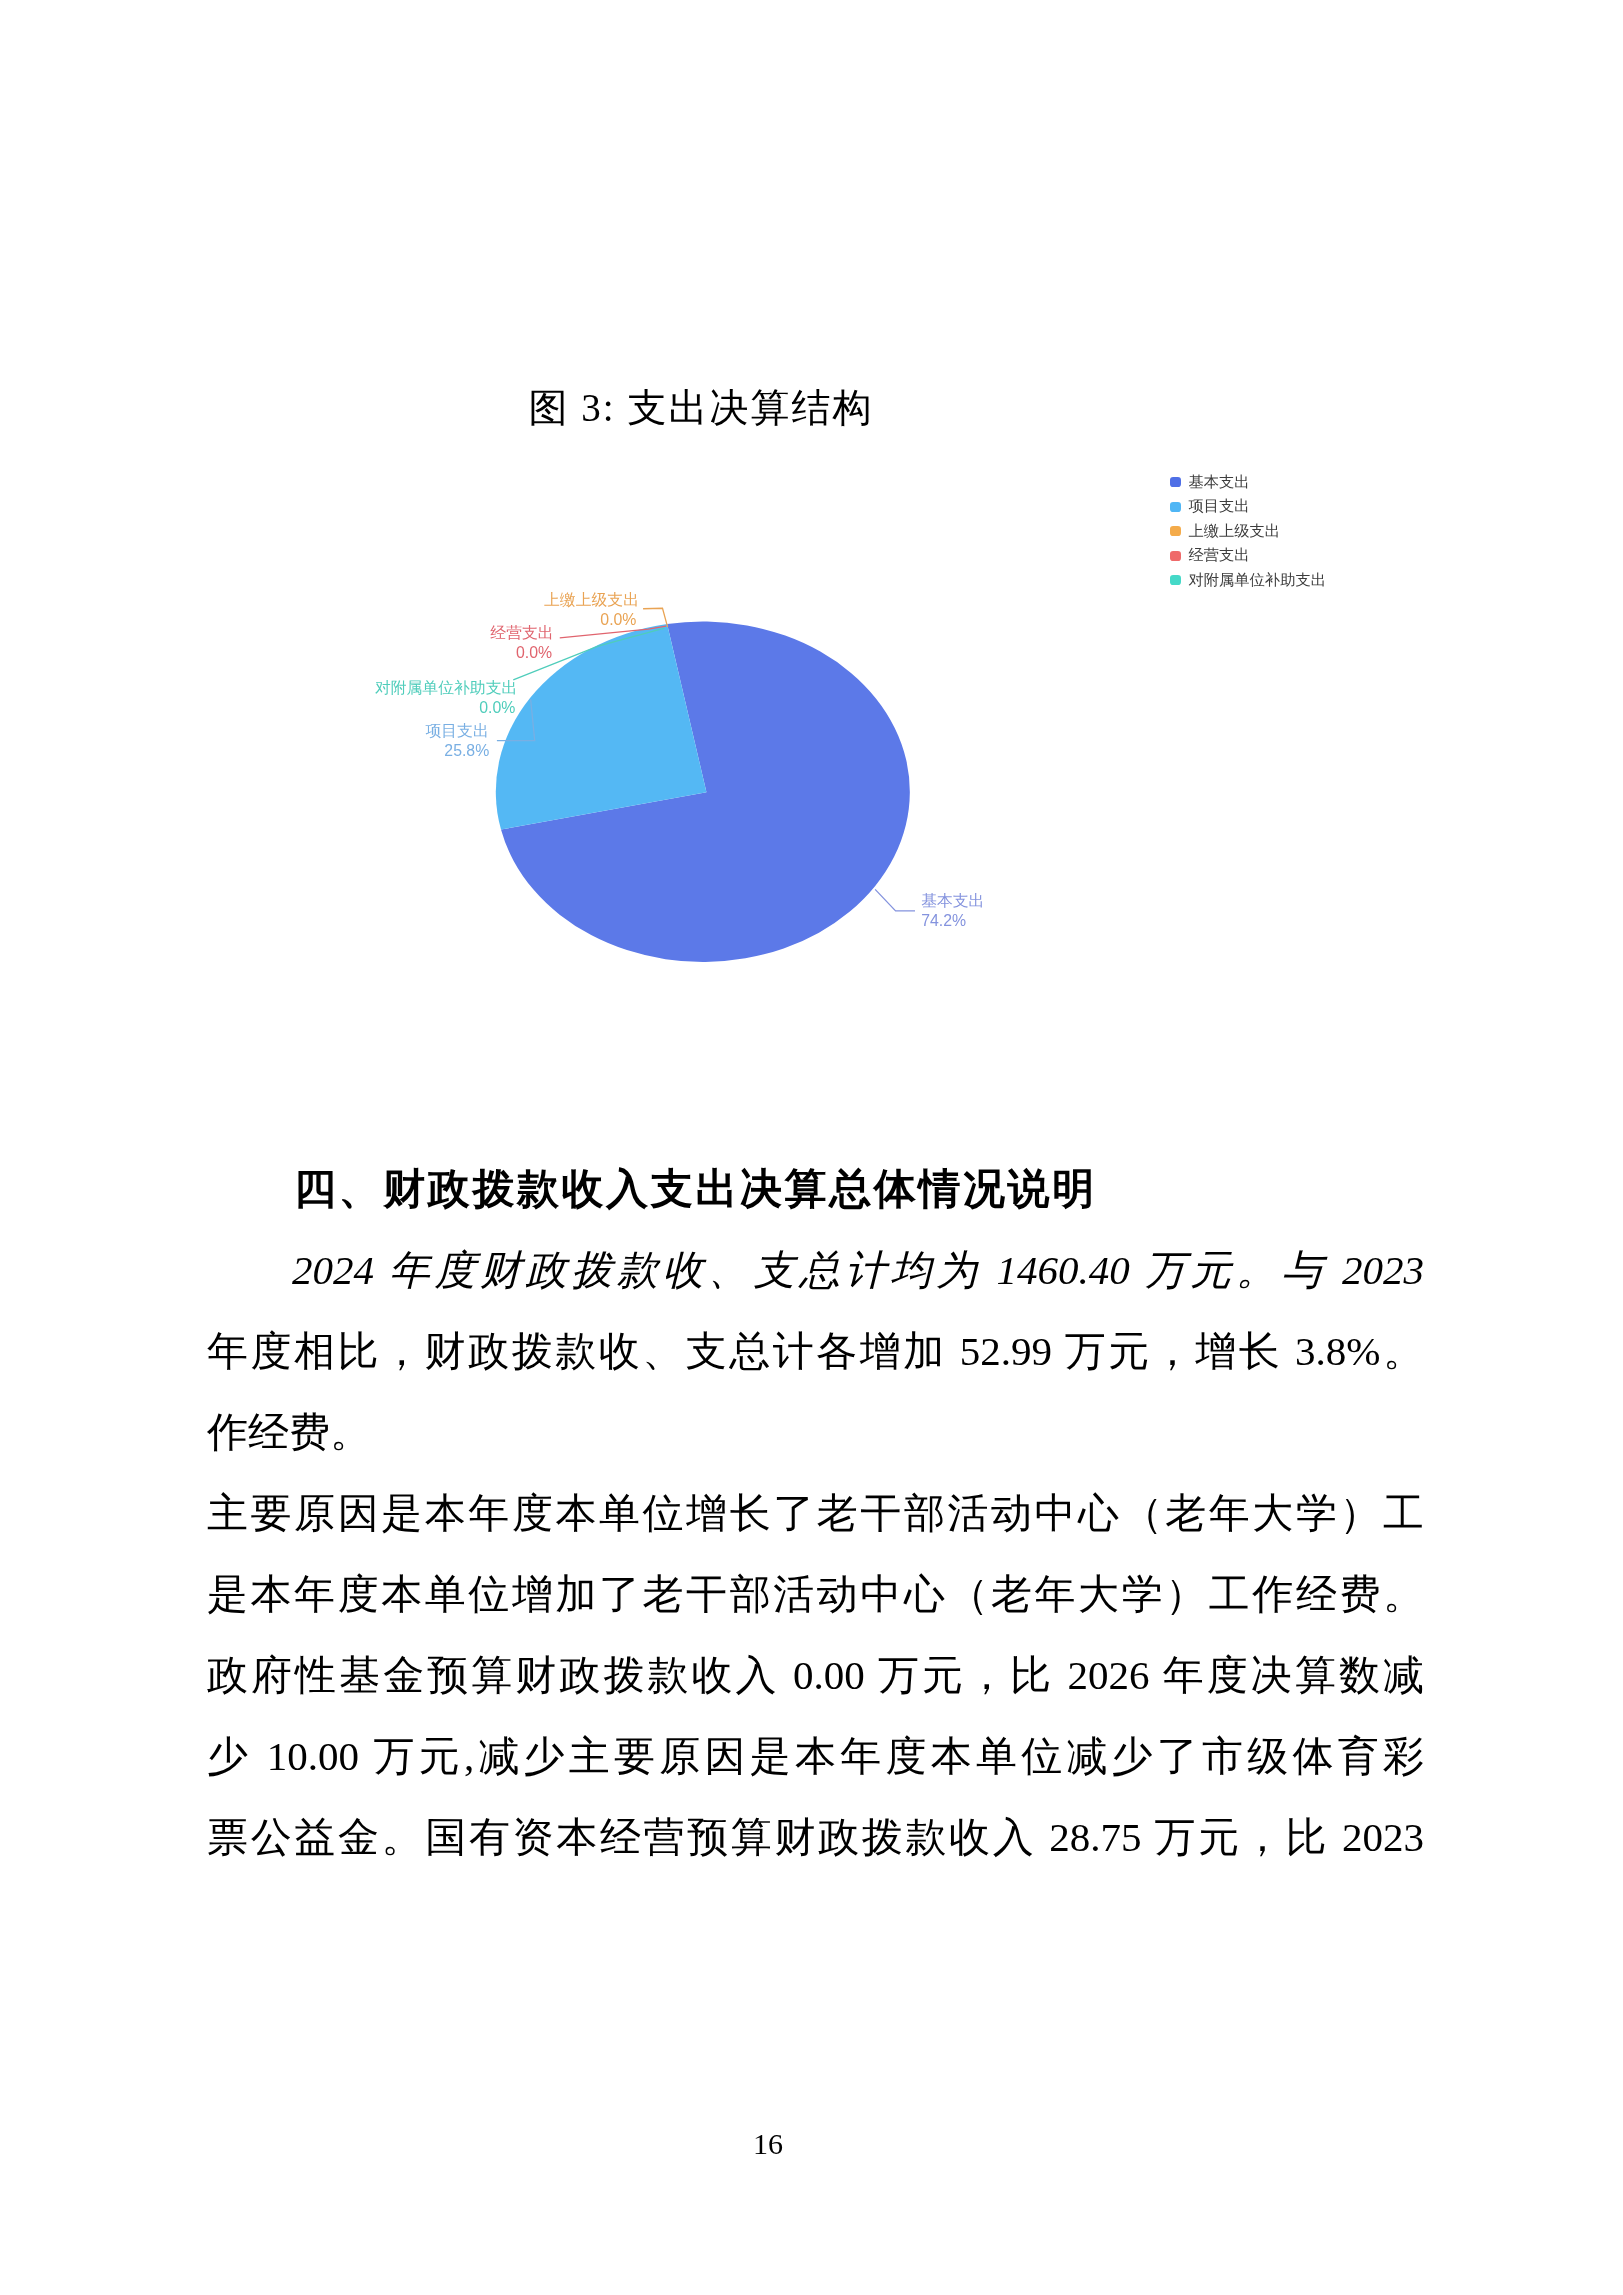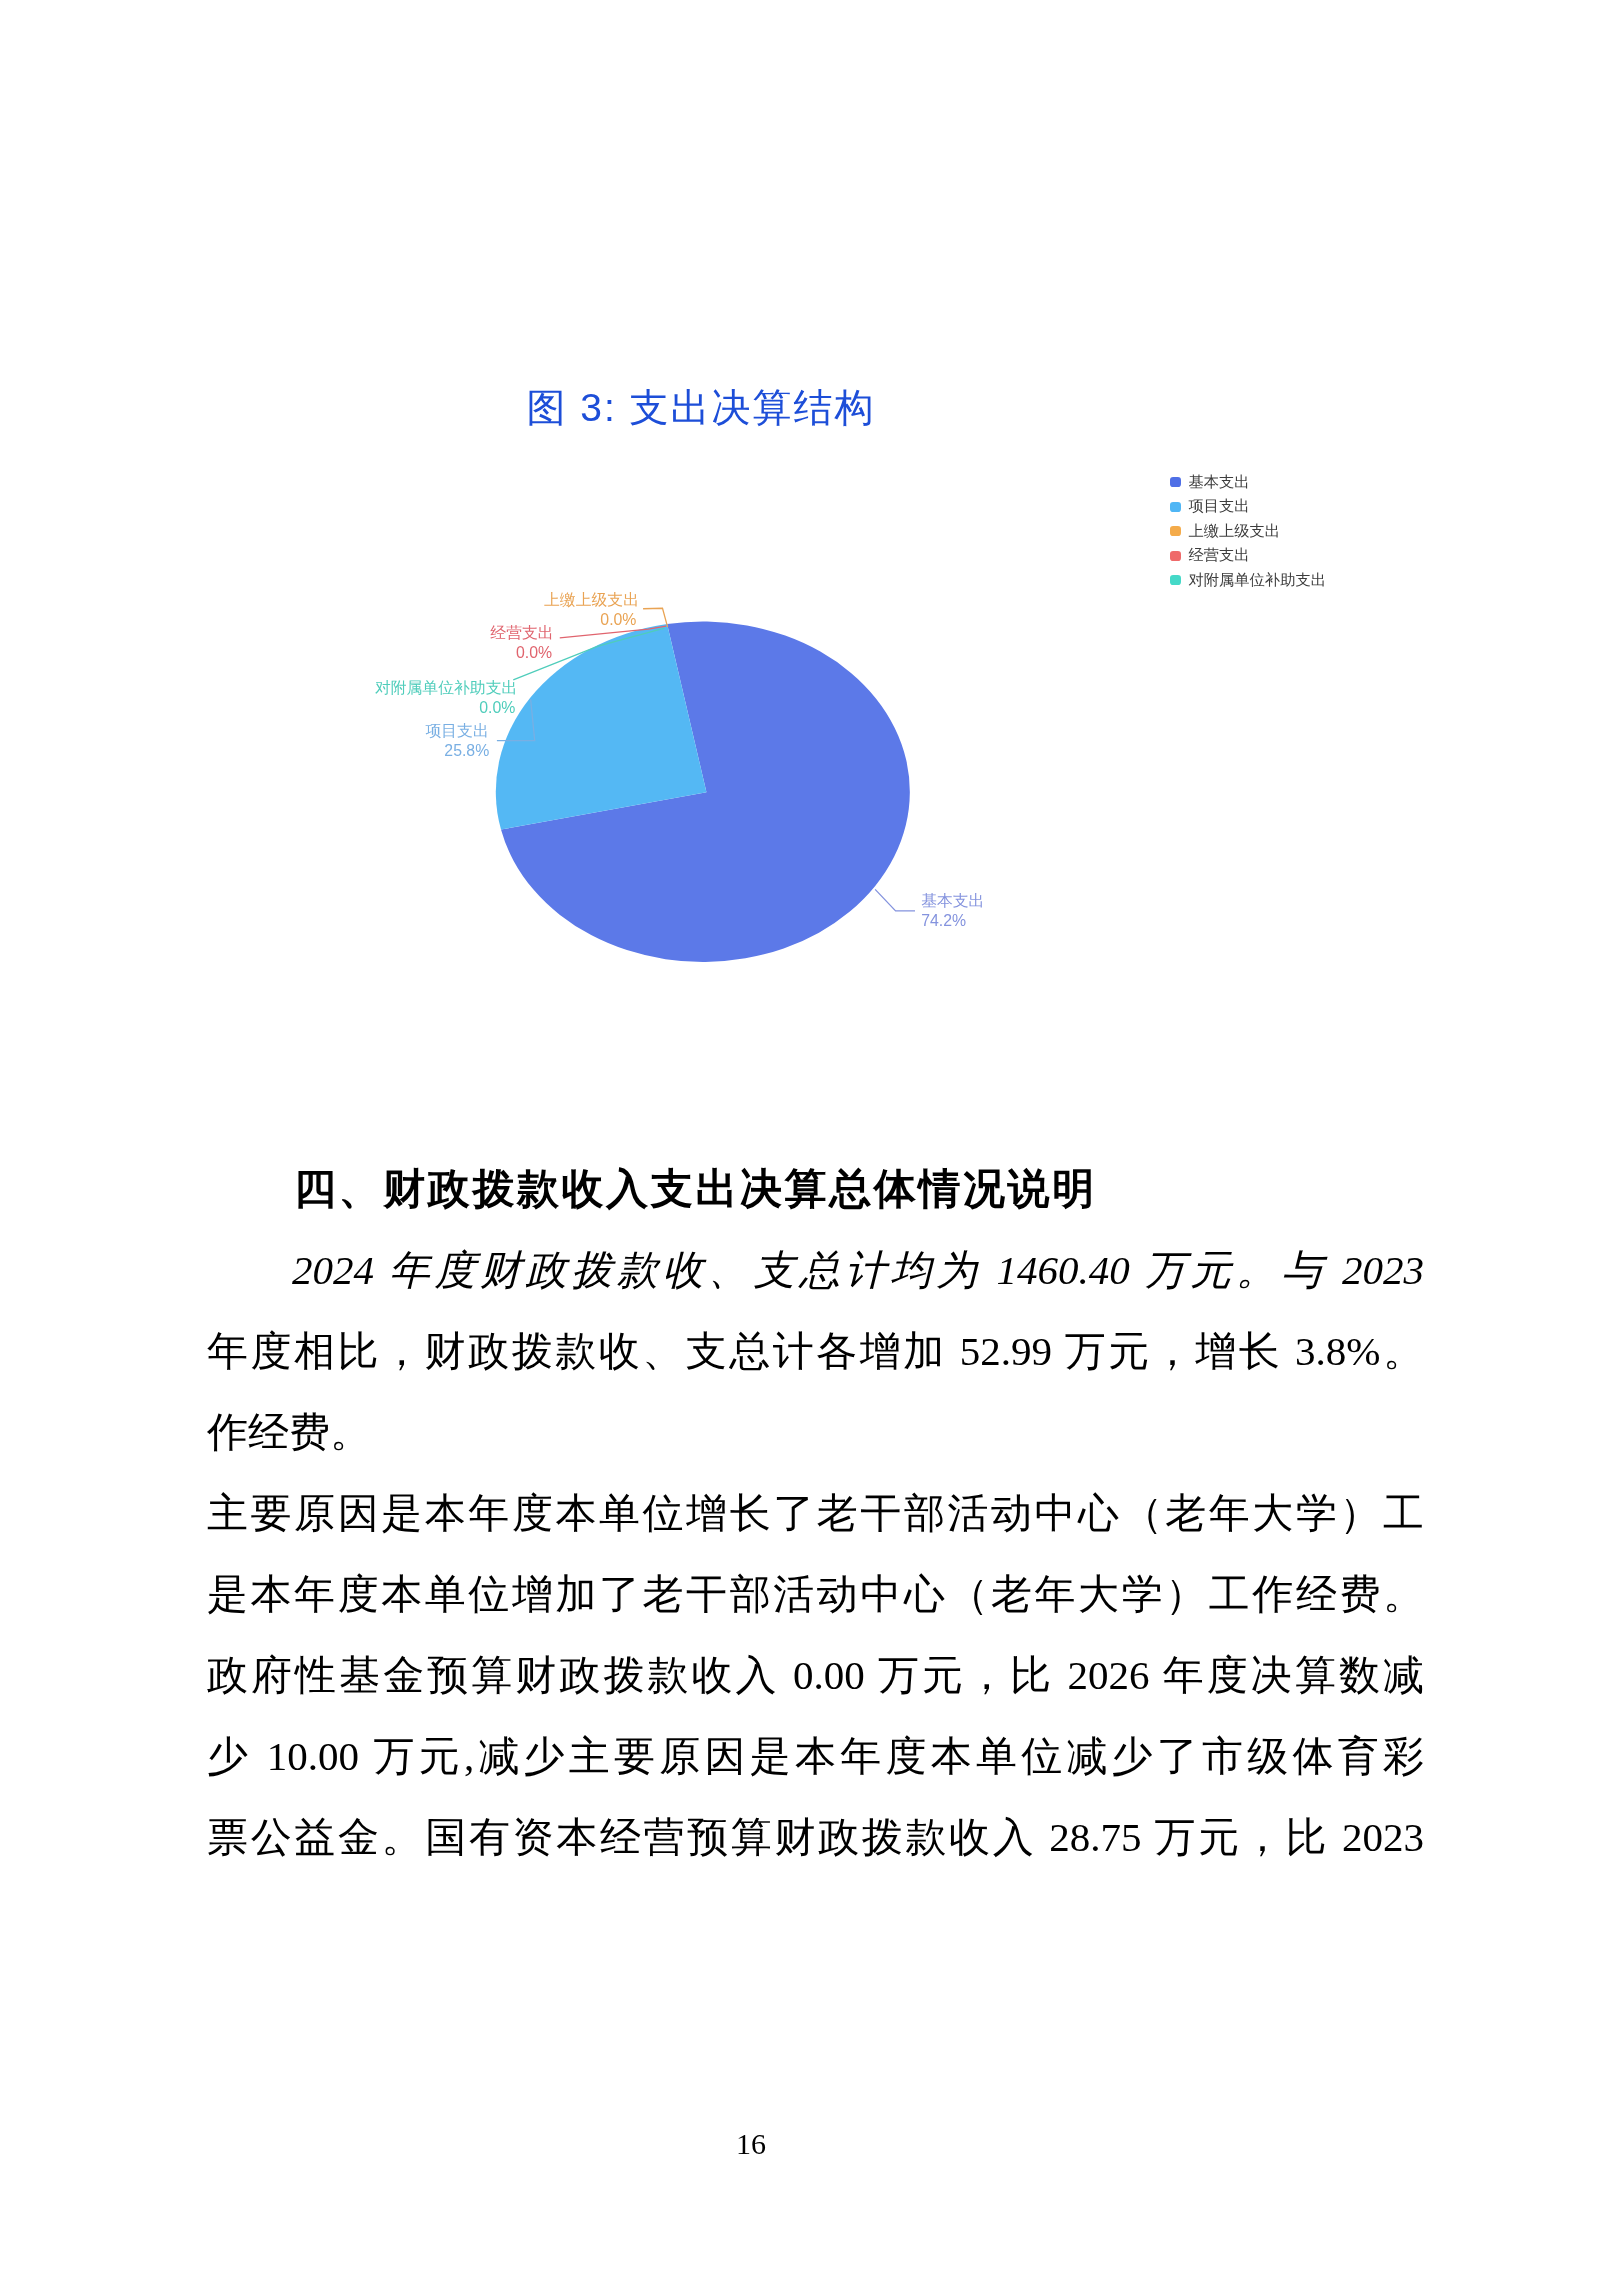--- a/index.html
+++ b/index.html
@@ -2,22 +2,22 @@
 <html style="font-size:8.2px"><head>
 <meta charset="utf-8">
 <style>
   html,body{margin:0;padding:0;}
   body{background:#ffffff;font-family:"Liberation Serif","DejaVu Serif",serif;}
   #page{position:relative;width:1623px;height:2295px;background:#ffffff;overflow:hidden;}
 
   
   .fig-title{
     position:absolute;left:0;top:379px;width:1402px;height:57px;
-    text-align:center;font-size:39px;line-height:57px;color:#1d4ed8;
-    font-family:Liberation Sans, sans-serif;letter-spacing:2px;
+    text-align:center;font-size:39px;line-height:57px;color:#000000;
+    font-family:Liberation Serif, serif;letter-spacing:2px;
   }
 
   
   .chart-svg{position:absolute;left:0;top:0;width:1623px;height:2295px;}
   .callout-name,.callout-value{
     font-family:"Liberation Sans","DejaVu Sans",sans-serif;
     font-size:31px;
   }
 
   
@@ -41,22 +41,22 @@
   .body-line{
     height:81px;line-height:81px;font-size:41px;color:#000;
     text-align:justify;text-align-last:justify;text-justify:inter-character;
     white-space:nowrap;
   }
   .body-line.indent{padding-left:85px;width:1132px;font-style:italic;}
   .body-line.para-end{text-align-last:left;}
 
   
   .page-number{
-    position:absolute;left:736px;top:2122px;width:77px;height:44px;
-    text-align:left;font-size:30px;line-height:44px;color:#000;
+    position:absolute;left:706px;top:2122px;width:77px;height:44px;
+    text-align:right;font-size:30px;line-height:44px;color:#000;
   }
 </style>
 </head>
 <body>
 
 <div id="page">
 
   <div class="fig-title">图 3: 支出决算结构</div>
 
   <svg class="chart-svg" viewBox="0 0 3175 4490" xmlns="http://www.w3.org/2000/svg">

